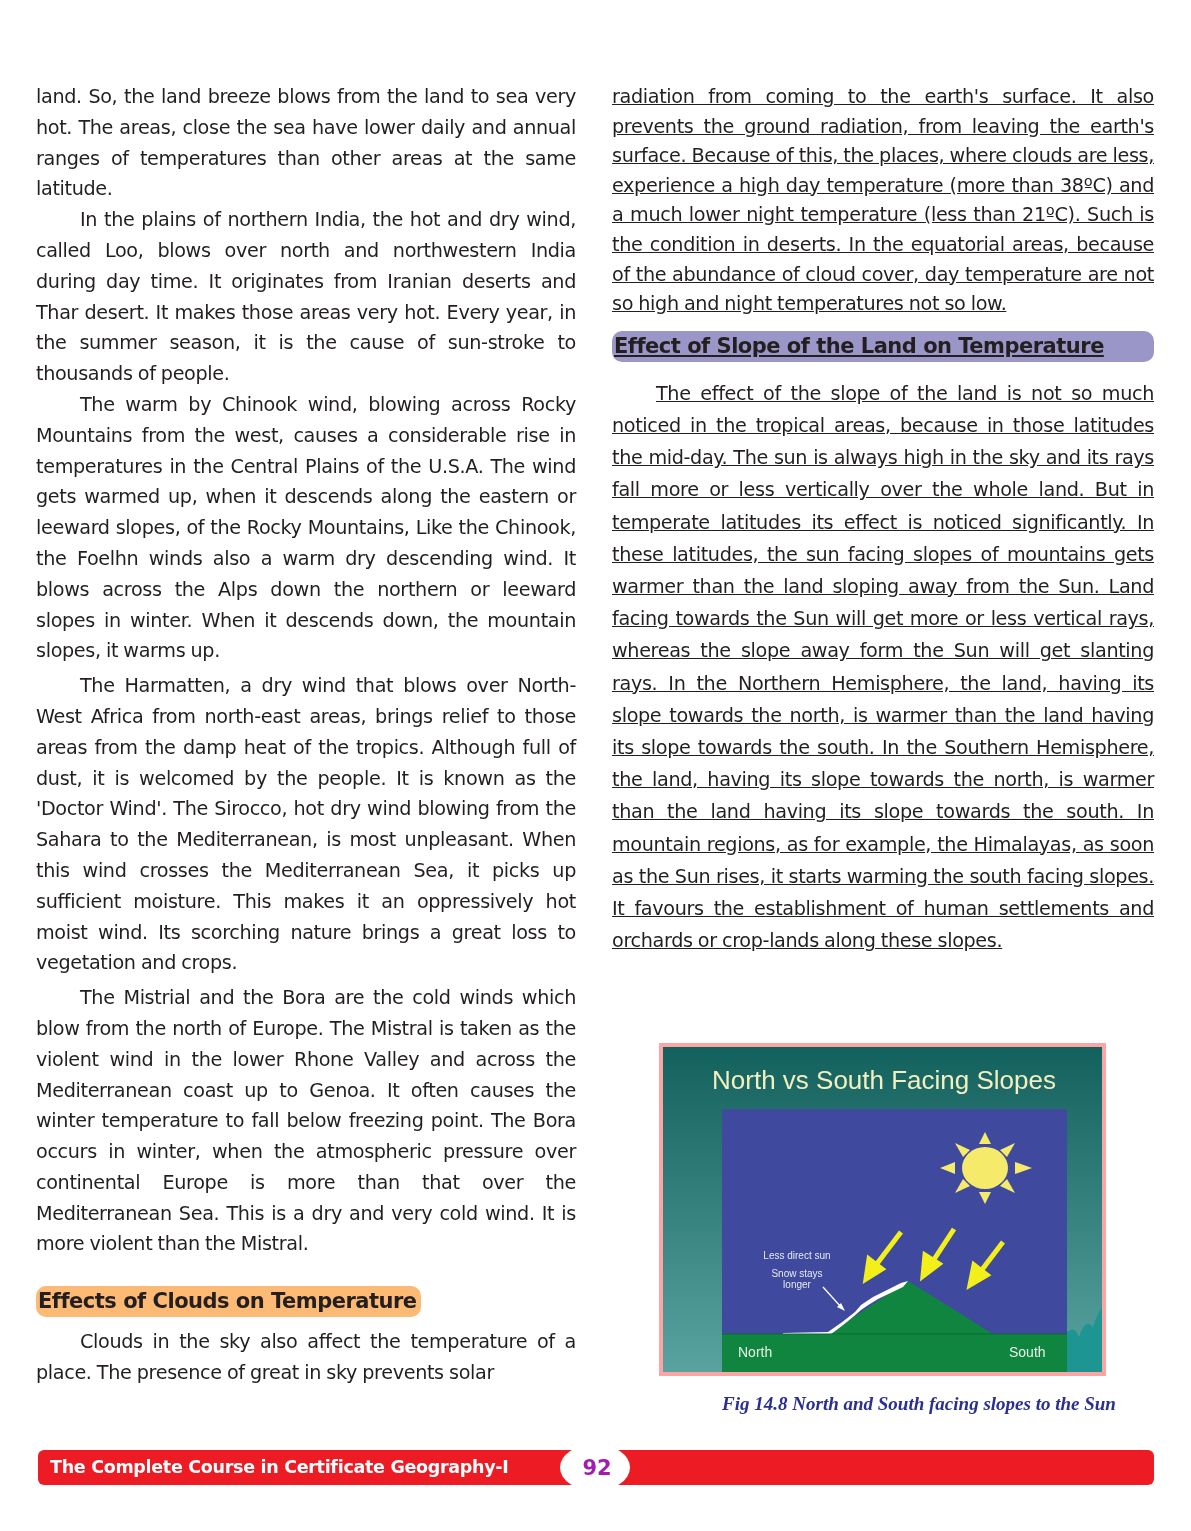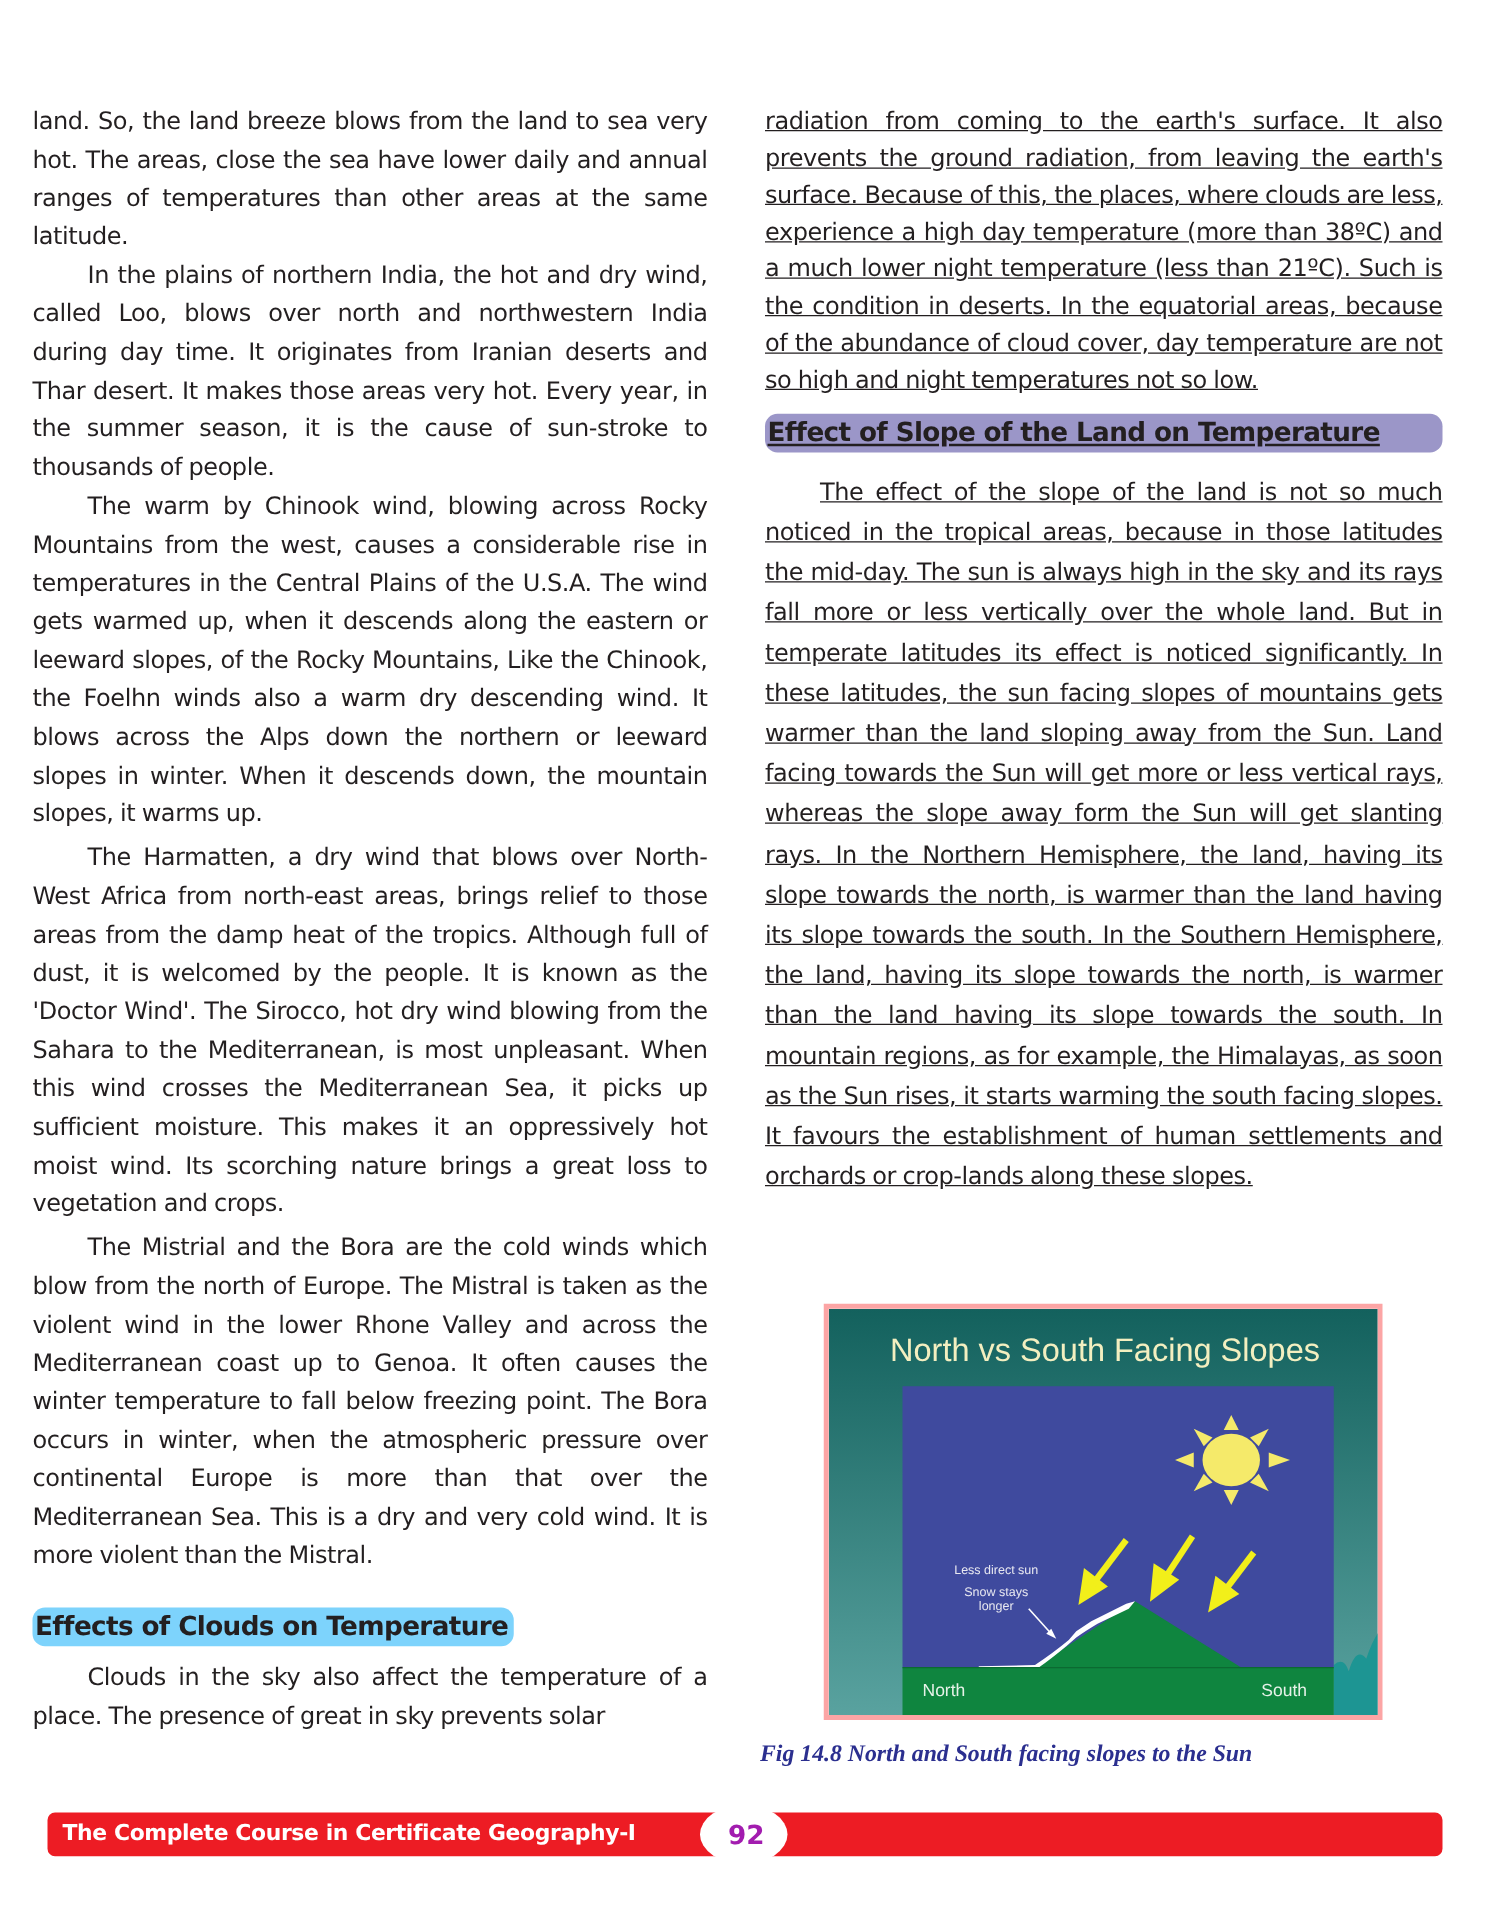--- a/index.html
+++ b/index.html
@@ -1,33 +1,33 @@
 <!DOCTYPE html>
 <html><head>
 <meta charset="utf-8">
 <style>
   html, body { margin: 0; padding: 0; background: #ffffff; }
   body { width: 1191px; height: 1531px; position: relative; overflow: hidden;
          font-family: "DejaVu Sans", sans-serif; color: #231f20; }
   .col { position: absolute; top: 82px; }
-  .col-left { left: 26px; width: 540px; }
+  .col-left { left: 36px; width: 540px; }
   .col-right { left: 612px; width: 542px; text-decoration: underline; }
   p.para { margin: 0; font-size: 19.2px; line-height: 30.8px; text-align: justify;
            letter-spacing: -0.35px; word-spacing: -0.5px; }
   p.para.indent { text-indent: 44px; }
   .right p.para { line-height: 29.6px; }
   .slope-body p.para { line-height: 32.2px; }
   b { font-weight: normal; }
   .heading { background: #9b96c8; font-weight: bold; font-size: 21px; color: #231f20;
              padding: 3px 4px 4px 2px; letter-spacing: -0.5px; display: inline-block; border-radius: 10px; }
   .heading.full { display: block; }
   .gap-s { height: 4px; }
   .figure { position: absolute; left: 659px; top: 1043px; width: 447px; height: 333px;
             border: 4px solid #fca5a5; box-sizing: border-box; overflow: hidden; }
-  .fig-caption { position: absolute; left: 608px; width: 542px; top: 1393px; 
+  .fig-caption { position: absolute; left: 648px; width: 542px; top: 1393px; text-align: center;
                  font-family: "Liberation Serif", serif; font-style: italic; font-weight: bold;
                  color: #2b2f8f; font-size: 19px; }
   .footer-bar-left { position: absolute; left: 38px; top: 1450px; width: 540px; height: 35px;
                      background: #ed1c24; border-radius: 6px 0 0 6px; }
   .footer-bar-right { position: absolute; left: 617px; top: 1450px; width: 537px; height: 35px;
                       background: #ed1c24; border-radius: 0 6px 6px 0; }
   .footer-title { position: absolute; left: 50px; top: 1457px; color: #ffffff; font-weight: bold;
                   font-size: 17.5px; letter-spacing: -0.3px; }
   .page-num-wrap { position: absolute; left: 560px; top: 1444px; width: 70px; height: 47px;
                    background: #ffffff; border-radius: 50%/50%; }
@@ -44,21 +44,21 @@
 
   <p class="para indent"><span>The warm by </span><b>Chinook</b><span> wind, blowing across Rocky Mountains from the west, causes a considerable rise in temperatures in the Central Plains of the U.S.A. The wind gets warmed up, when it descends along the eastern or leeward slopes, of the Rocky Mountains, Like the Chinook, the Foelhn winds also a warm dry descending wind. It blows across the Alps down the northern or leeward slopes in winter. When it descends down, the mountain slopes, it warms up.</span></p>
 
   <div class="gap-s"></div>
   <p class="para indent"><span>The </span><b>Harmatten,</b><span> a dry wind that blows over North-West Africa from north-east areas, brings relief to those areas from the damp heat of the tropics. Although full of dust, it is welcomed by the people. It is known as the </span><b>'Doctor Wind'</b><span>. </span><b>The Sirocco,</b><span> hot dry wind blowing from the Sahara to the Mediterranean, is most unpleasant. When this wind crosses the Mediterranean Sea, it picks up sufficient moisture. This makes it an oppressively hot moist wind. Its scorching nature brings a great loss to vegetation and crops.</span></p>
 
   <div class="gap-s"></div>
   <p class="para indent"><span>The </span><b>Mistrial</b><span> and the </span><b>Bora</b><span> are the cold winds which blow from the north of Europe. The </span><b>Mistral</b><span> is taken as the violent wind in the lower Rhone Valley and across the Mediterranean coast up to Genoa. It often causes the winter temperature to fall below freezing point. The Bora occurs in winter, when the atmospheric pressure over continental Europe is more than that over the Mediterranean Sea. This is a dry and very cold wind. It is more violent than the Mistral.</span></p>
 
   <div style="height:26px"></div>
-  <div class="heading" style="background: #7dd3fc;">Effects of Clouds on Temperature</div>
+  <div class="heading" style="background: #fdba74;">Effects of Clouds on Temperature</div>
   <div style="height:10px"></div>
   <p class="para indent"><span>Clouds in the sky also affect the temperature of a place. The presence of great in sky prevents solar</span></p>
 </div>
 
 <div class="col col-right right">
   <p class="para"><span>radiation from coming to the earth's surface. It also prevents the ground radiation, from leaving the earth's surface. Because of this, the places, where clouds are less, experience a high day temperature (more than 38ºC) and a much lower night temperature (less than 21ºC). Such is the condition in deserts. In the equatorial areas, because of the abundance of cloud cover, day temperature are not so high and night temperatures not so low.</span></p>
   <div style="height:12px"></div>
   <div class="heading full" style="background: rgb(155, 150, 200);">Effect of Slope of the Land on Temperature</div>
   <div style="height:16px"></div>
   <div class="slope-body">

